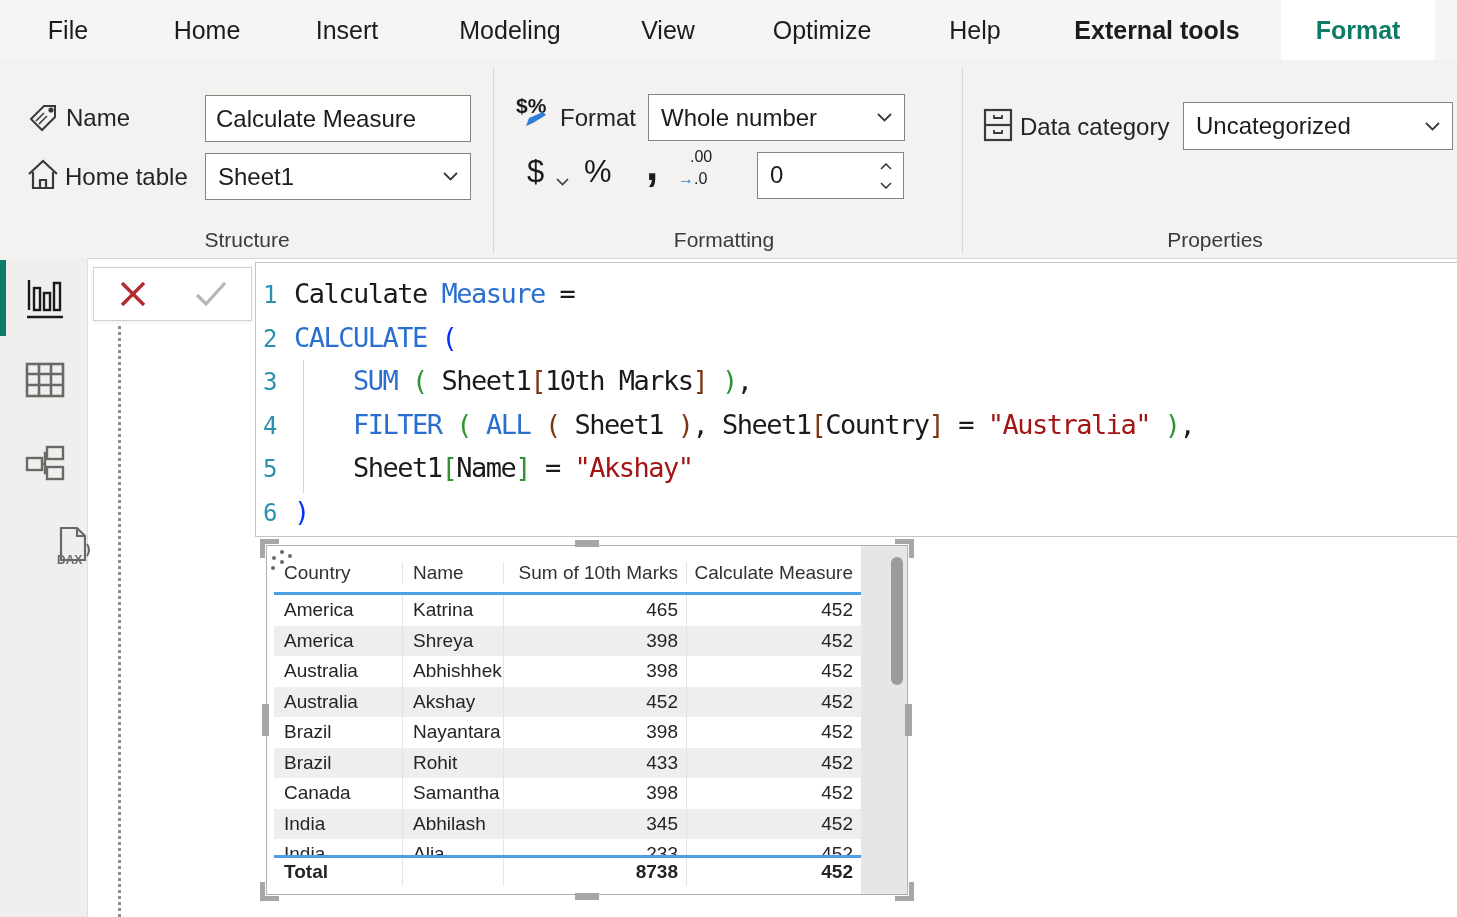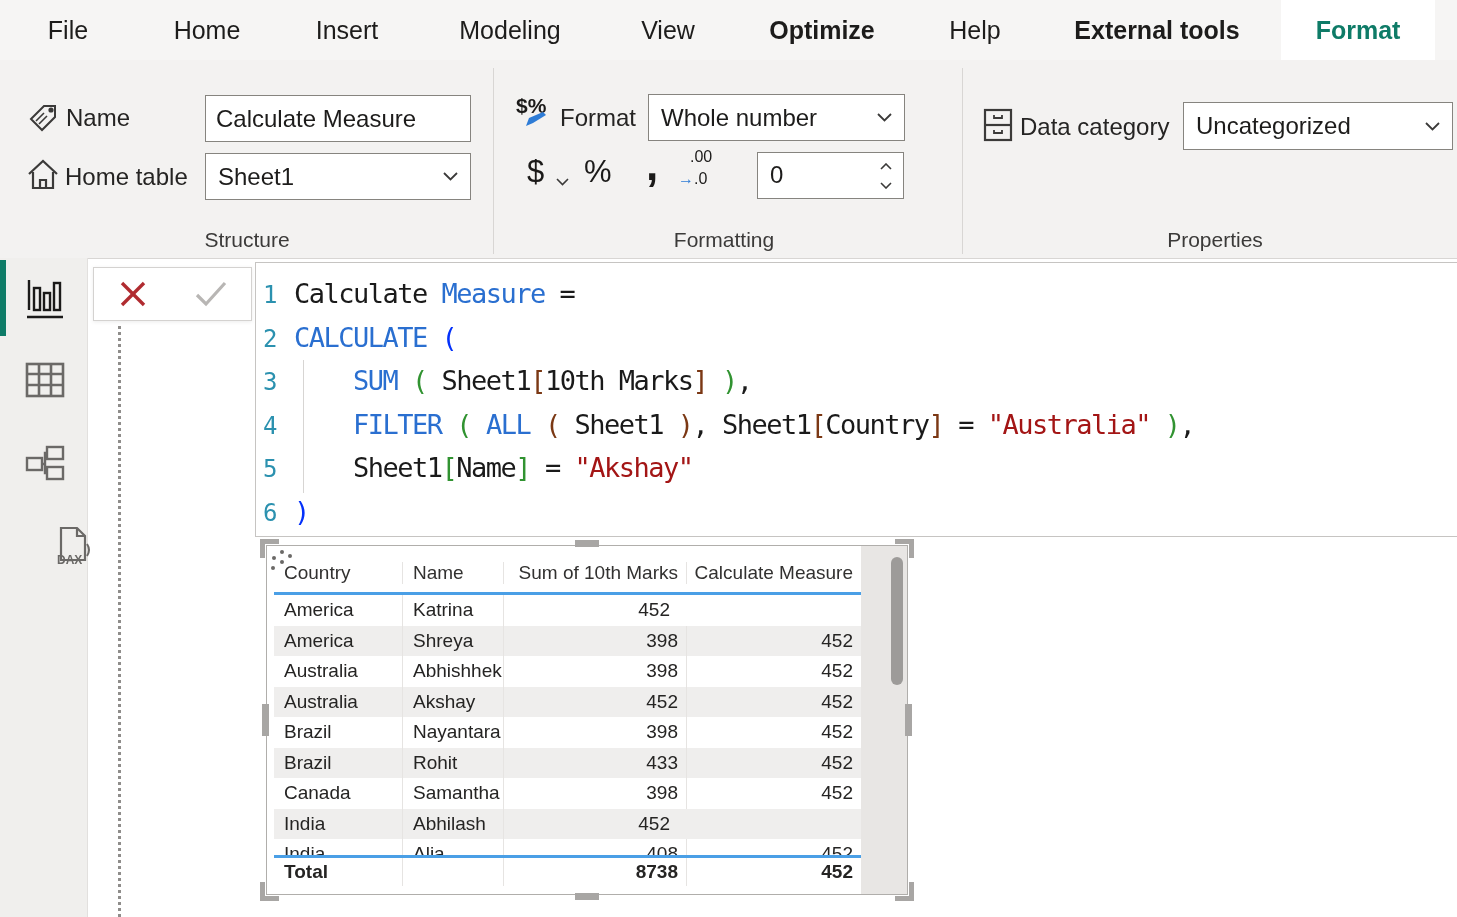--- a/index.html
+++ b/index.html
@@ -93,21 +93,21 @@
 
 <div id="app">
 
   <header id="menubar">
     <div id="menu-items">
         <span class="menu-item" style="left: 68px;">File</span>
         <span class="menu-item" style="left: 207px;">Home</span>
         <span class="menu-item" style="left: 347px;">Insert</span>
         <span class="menu-item" style="left: 510px;">Modeling</span>
         <span class="menu-item" style="left: 668px;">View</span>
-        <span class="menu-item" style="left: 822px; font-weight: bold;">Optimize</span>
+        <span class="menu-item" style="left: 822px;">Optimize</span>
         <span class="menu-item" style="left: 975px;">Help</span>
         <span class="menu-item" style="left: 1157px; font-weight: bold;">External tools</span>
       </div>
     <div id="active-tab">
       <span>Format</span>
     </div>
   </header>
 
   <div id="ribbon">
 
@@ -270,20 +270,21 @@
       <div id="tv-header">
           <div class="tv-cell col0">Country</div>
           <div class="tv-cell col1">Name</div>
           <div class="tv-cell col2">Sum of 10th Marks</div>
           <div class="tv-cell col3">Calculate Measure</div>
         </div>
       <div id="tv-rows">
           <div class="tv-row">
             <div class="tv-cell col0">America</div>
             <div class="tv-cell col1">Katrina</div>
+            <div class="tv-cell col2">465</div>
             <div class="tv-cell col3">452</div>
           </div>
           <div class="tv-row alt">
             <div class="tv-cell col0">America</div>
             <div class="tv-cell col1">Shreya</div>
             <div class="tv-cell col2">398</div>
             <div class="tv-cell col3">452</div>
           </div>
           <div class="tv-row">
             <div class="tv-cell col0">Australia</div>
@@ -311,26 +312,27 @@
           </div>
           <div class="tv-row">
             <div class="tv-cell col0">Canada</div>
             <div class="tv-cell col1">Samantha</div>
             <div class="tv-cell col2">398</div>
             <div class="tv-cell col3">452</div>
           </div>
           <div class="tv-row alt">
             <div class="tv-cell col0">India</div>
             <div class="tv-cell col1">Abhilash</div>
+            <div class="tv-cell col2">345</div>
             <div class="tv-cell col3">452</div>
           </div>
           <div class="tv-row">
             <div class="tv-cell col0">India</div>
             <div class="tv-cell col1">Alia</div>
-            <div class="tv-cell col2">408</div>
+            <div class="tv-cell col2">233</div>
             <div class="tv-cell col3">452</div>
           </div>
         </div>
       <div id="tv-bottom-line"></div>
       <div id="tv-total">
           <div class="tv-cell col0">Total</div>
           <div class="tv-cell col1"></div>
           <div class="tv-cell col2">8738</div>
           <div class="tv-cell col3">452</div>
         </div>

